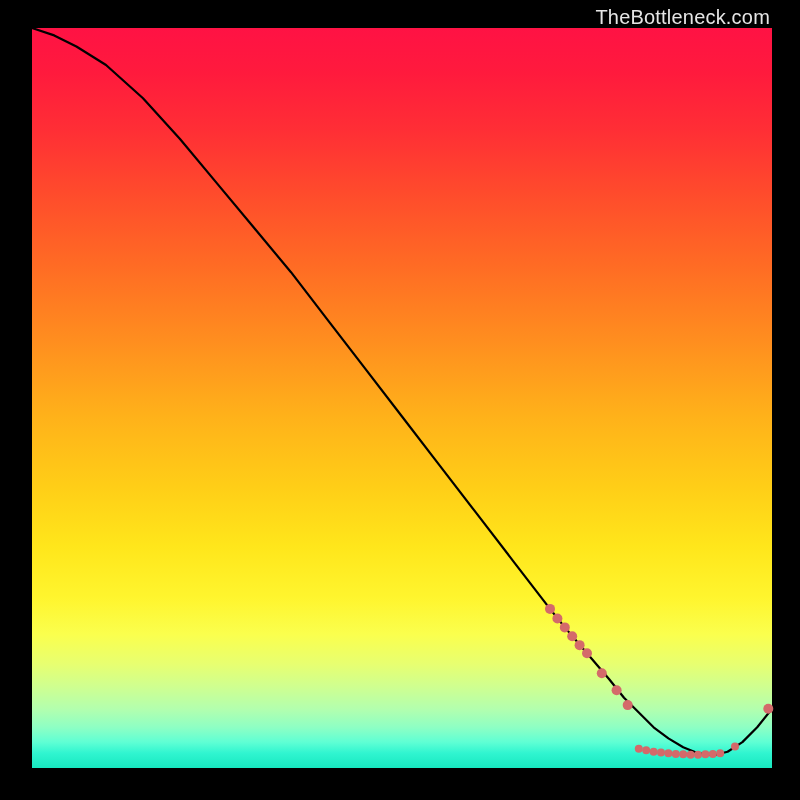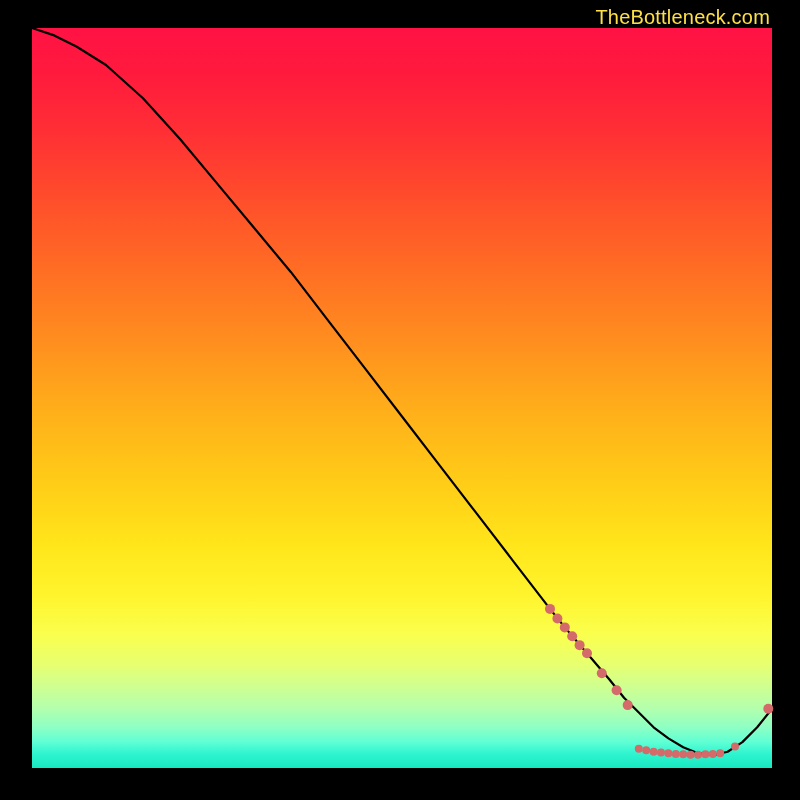--- a/index.html
+++ b/index.html
@@ -52,21 +52,21 @@
     left: 0;
     top: 0;
     width: 100%;
     height: 100%;
     overflow: visible;
   }
   .attribution {
     position: absolute;
     top: 6px;
     right: 30px;
-    color: #fde047;
+    color: #e5e5e5;
     font-size: 20px;
     letter-spacing: 0.2px;
     user-select: none;
   }
 </style>
 </head>
 <body>
 
 <div class="stage">
   <div class="plot">

